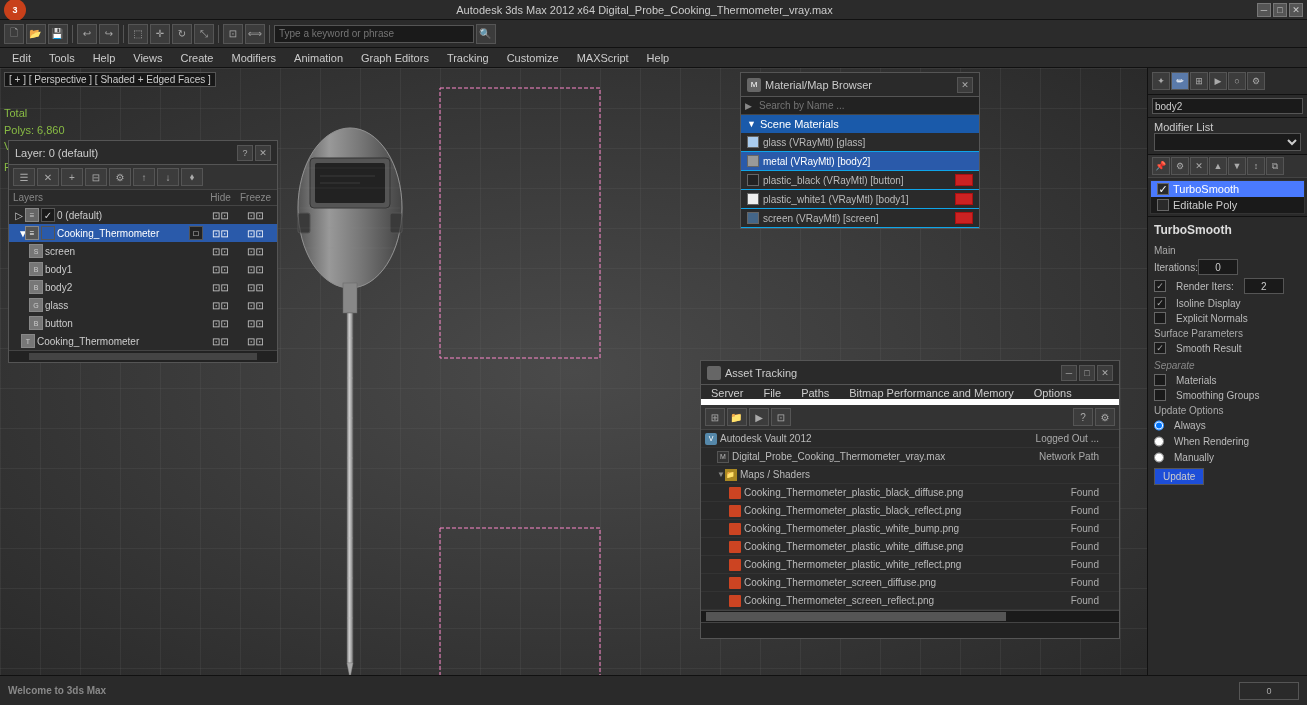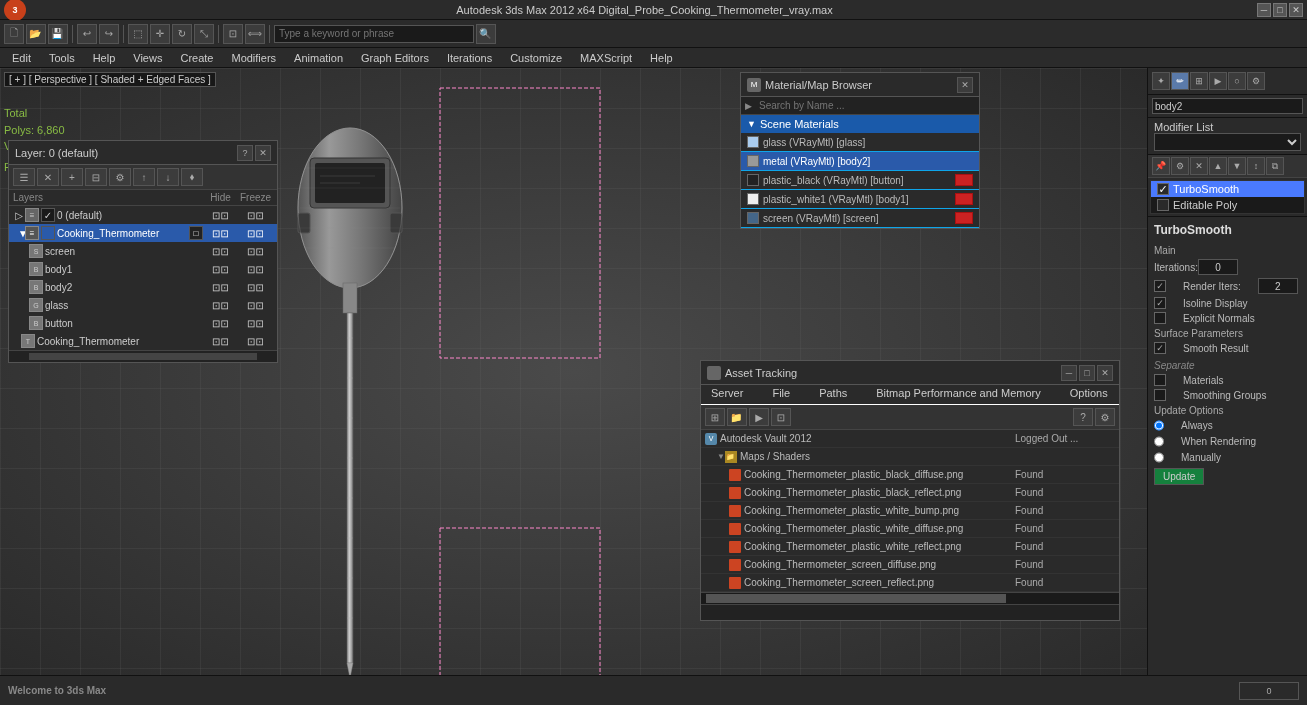--- a/index.html
+++ b/index.html
@@ -192,39 +192,39 @@
     .ts-title {
       font-size: 12px; font-weight: bold; color: #ddd;
       padding: 2px 0 4px;
     }
     .ts-section { font-size: 10px; color: #aaa; margin-top: 4px; }
     .ts-row {
       display: flex; align-items: center; 
       margin-top: 3px;
     }
     .ts-checkbox-row {
-      display: flex; align-items: center; gap: 17px;
+      display: flex; align-items: center; gap: 10px;
       margin-top: 3px;
     }
     .ts-checkbox {
       width: 12px; height: 12px;
       background: #1a1a1a; border: 1px solid #666;
       display: flex; align-items: center; justify-content: center;
     }
     .ts-checkbox.checked::after {
       content: '✓'; font-size: 9px; color: #aaa;
     }
     .ts-num-input {
       background: #1a1a1a; border: 1px solid #555;
       color: #ccc; font-size: 10px; height: 16px; width: 40px;
       text-align: center;
     }
     .ts-label { color: #bbb; font-size: 10px; }
     .ts-btn {
-      background: #15803d; border: 1px solid #555;
+      background: #1d4ed8; border: 1px solid #555;
       color: #ccc; font-size: 10px; padding: 2px 8px;
       cursor: pointer; margin-top: 4px; text-align: center;
     }
     .ts-section-title { color: #888; font-size: 10px; margin-top: 6px; font-style: italic; }
 
     
     .status-bar {
       position: absolute;
       bottom: 0; left: 0; right: 0; height: 30px;
       background: #2a2a2a; border-top: 1px solid #111;
@@ -348,49 +348,49 @@
     .at-header {
       background: #2a2a2a; height: 24px;
       display: flex; align-items: center; justify-content: space-between;
       padding: 0 6px; border-bottom: 1px solid #555;
     }
     .at-title { font-size: 11px; color: #ccc; display: flex; align-items: center; gap: 4px; }
     .at-logo { width: 14px; height: 14px; background: #666; border-radius: 2px; }
     .at-controls { display: flex; gap: 2px; }
     .at-btn { width: 16px; height: 16px; background: #3c3c3c; border: 1px solid #555; display: flex; align-items: center; justify-content: center; cursor: pointer; font-size: 9px; color: #aaa; }
     .at-menu-bar {
-      display: flex; gap: 9px; padding: 0;
-      background: #2a2a2a; border-bottom: 1px solid #ffffff;
+      display: flex; gap: 0; padding: 0;
+      background: #2a2a2a; border-bottom: 6px solid #ffffff;
       height: 20px;
     }
     .at-menu-item { padding: 2px 10px; font-size: 11px; color: #ccc; cursor: pointer; }
     .at-toolbar {
       display: flex; gap: 2px; padding: 3px 4px;
       background: #333; border-bottom: 1px solid #444;
       align-items: center;
     }
     .at-tool-btn { width: 20px; height: 18px; background: #3c3c3c; border: 1px solid #555; display: flex; align-items: center; justify-content: center; cursor: pointer; font-size: 10px; color: #aaa; }
     .at-col-header {
       display: flex; background: #333;
       padding: 2px 4px; border-bottom: 1px solid #444;
       font-size: 10px; color: #888;
     }
     .at-name-col { flex: 1; padding-left: 4px; }
     .at-status-col { width: 100px; }
     .at-row {
       display: flex; align-items: center;
-      padding: 1px 4px; height: 18px;
+      padding: 1px 20px; height: 18px;
       font-size: 10px; color: #bbb;
       border-bottom: 1px solid #333;
     }
     .at-indent0 { padding-left: 4px; }
     .at-indent1 { padding-left: 16px; }
     .at-indent2 { padding-left: 28px; }
     .at-row-name { flex: 1; }
-    .at-row-status { width: 100px; color: #aaa; }
+    .at-row-status { width: 100px; color: #aaa; text-align: right; }
     .at-icon { width: 12px; height: 12px; margin-right: 3px; flex-shrink: 0; }
     .at-vault-icon { background: #5588aa; border-radius: 2px; font-size: 7px; display: flex; align-items: center; justify-content: center; color: white; }
     .at-max-icon { background: #333; border: 1px solid #555; font-size: 7px; display: flex; align-items: center; justify-content: center; }
     .at-folder-icon { background: #aa8822; font-size: 7px; display: flex; align-items: center; justify-content: center; }
     .at-file-icon { background: #cc4422; width: 10px; height: 12px; font-size: 7px; display: flex; align-items: center; justify-content: center; }
     .at-scrollbar {
       height: 12px; background: #1a1a1a;
       border-top: 1px solid #444;
       position: relative;
     }
@@ -448,21 +448,21 @@
 
 <div class="menu-bar">
   <div class="menu-item">Edit</div>
   <div class="menu-item">Tools</div>
   <div class="menu-item">Help</div>
   <div class="menu-item">Views</div>
   <div class="menu-item">Create</div>
   <div class="menu-item">Modifiers</div>
   <div class="menu-item">Animation</div>
   <div class="menu-item">Graph Editors</div>
-  <div class="menu-item">Iterations</div>
+  <div class="menu-item">Tracking</div>
   <div class="menu-item">Customize</div>
   <div class="menu-item">MAXScript</div>
   <div class="menu-item">Help</div>
 </div>
 
 <div class="viewport">
   <div class="viewport-bg"></div>
   <div class="grid-lines"></div>
 
   <div class="model-container">
@@ -810,20 +810,25 @@
     <div class="at-tool-btn">?</div>
     <div class="at-tool-btn">⚙</div>
   </div>
 
   <div class="at-row at-indent0">
     <div class="at-icon at-vault-icon">V</div>
     <span class="at-row-name">Autodesk Vault 2012</span>
     <span class="at-row-status">Logged Out ...</span>
   </div>
   <div class="at-row at-indent1">
+    <div class="at-icon at-max-icon">M</div>
+    <span class="at-row-name">Digital_Probe_Cooking_Thermometer_vray.max</span>
+    <span class="at-row-status">Network Path</span>
+  </div>
+  <div class="at-row at-indent1">
     <span style="width:6px;display:inline-block;color:#888;font-size:8px;margin-right:2px;">▼</span>
     <div class="at-icon at-folder-icon">📁</div>
     <span class="at-row-name">Maps / Shaders</span>
     <span class="at-row-status"></span>
   </div>
   <div class="at-row at-indent2">
     <div class="at-icon at-file-icon" style="background:#cc4422;width:12px;height:12px;border-radius:1px;"></div>
     <span class="at-row-name">Cooking_Thermometer_plastic_black_diffuse.png</span>
     <span class="at-row-status">Found</span>
   </div>

